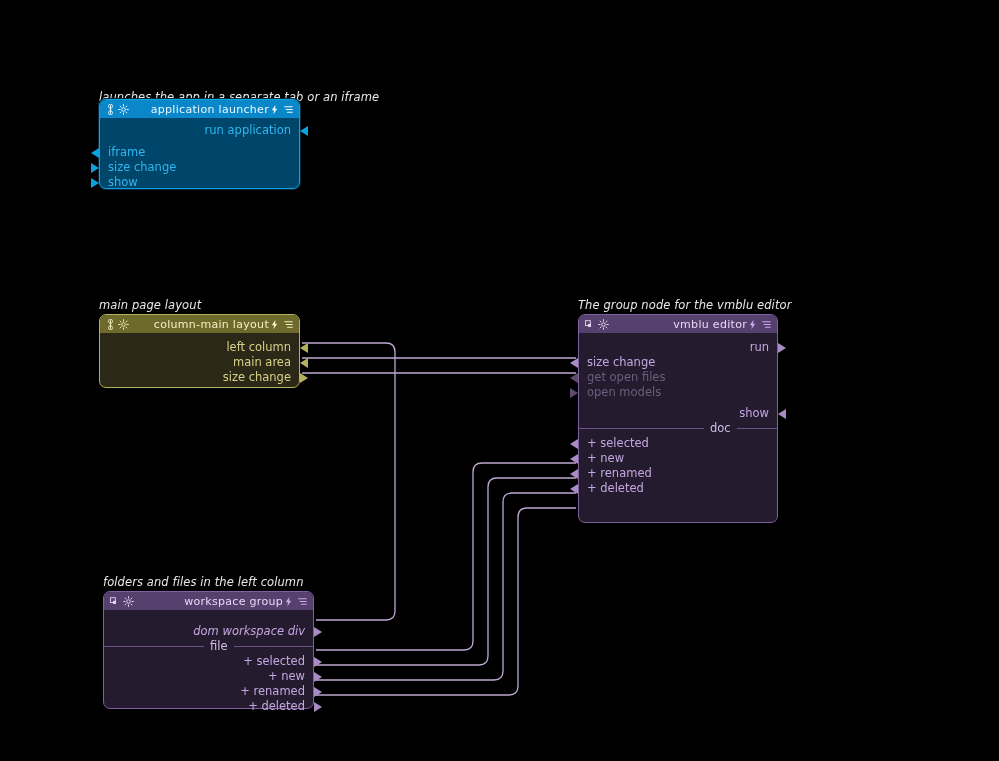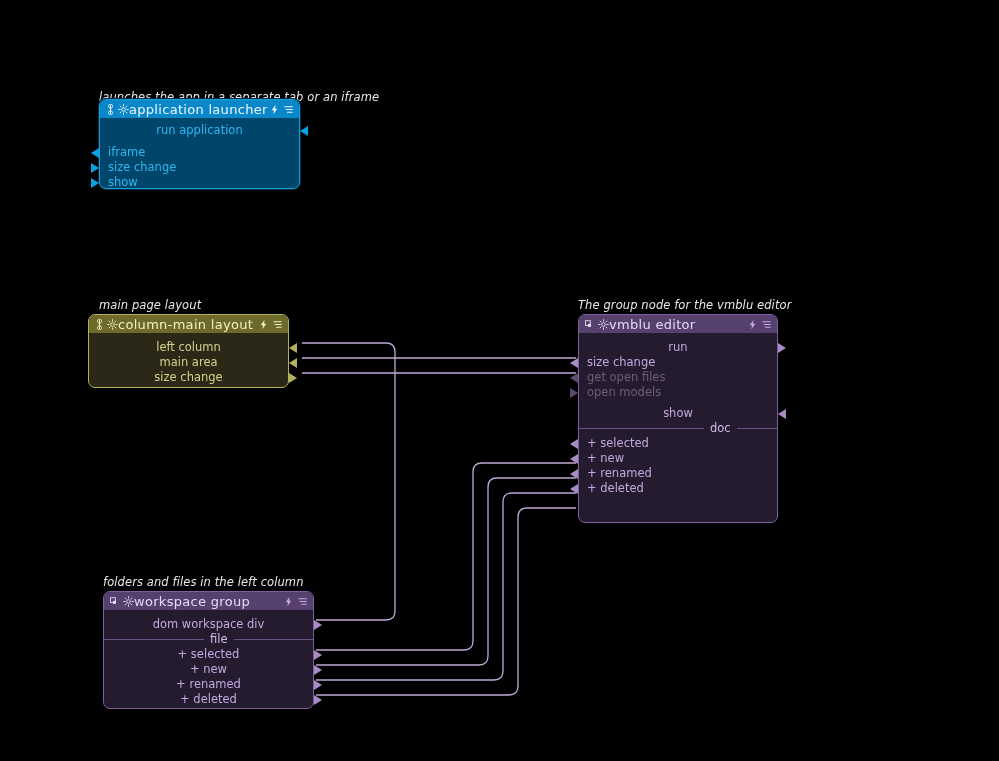--- a/index.html
+++ b/index.html
@@ -34,40 +34,40 @@
     height:18px;
     display:flex;
     align-items:center;
     border-top-left-radius:6px;
     border-top-right-radius:6px;
     padding:0 5px;
     position:relative;
   }
   .node .hdr .title{
     flex:1;
-    text-align:left;
-    font-size:13px;
+    text-align:right;
+    font-size:11px;
     letter-spacing:0.3px;
     white-space:nowrap;
   }
   .hdr-ico{ display:flex; align-items:center; gap:2px; }
   .hdr-ico.right{ gap:3px; }
   .node .body{ position:relative; }
 
   
   .row{
     position:relative;
     height:15px;
     display:flex;
     align-items:center;
     font-size:11.5px;
     white-space:nowrap;
     padding:0 8px;
   }
-  .row.out{ justify-content:center; }
+  .row.out{ justify-content:flex-end; }
   .row.in{ justify-content:flex-start; }
   .row .lbl{ line-height:15px; }
 
   
   .port{
     position:absolute;
     width:0;height:0;
     top:50%;
     transform:translateY(-50%);
   }
@@ -99,21 +99,21 @@
   }
   #app-launcher .hdr{ background:#0a87c9; }
   #app-launcher .hdr .title{ color:#eaf7ff; }
   #app-launcher .row .lbl{ color:#2fb6ef; }
   #app-launcher .port.r-in{ border-right:8px solid #0aa2e0; }
   #app-launcher .port.l-in{ border-right:8px solid #0aa2e0; }
   #app-launcher .port.l-out{ border-left:8px solid #0aa2e0; }
 
   
   #column-main{
-    left:88px; top:314px; width:201px; height:74px;
+    left:99px; top:314px; width:201px; height:74px;
     background:#2b2817;
     border-color:#b5b05c;
   }
   #column-main .hdr{ background:#6e6a2c; }
   #column-main .hdr .title{ color:#f3efc2; }
   #column-main .row .lbl{ color:#d7d18a; }
   #column-main .port.r-in{ border-right:8px solid #b5b05c; }
   #column-main .port.r-out{ border-left:8px solid #b5b05c; }
 
   
@@ -351,21 +351,21 @@
           <path d="M9.5 1L4 9h3.2L6.5 15L12 7H8.8L9.5 1z" fill="#c9a8e8"></path>
         </svg>
         <svg width="11" height="11" viewBox="0 0 16 16">
           <g stroke="#c9a8e8" stroke-width="1.5" stroke-linecap="round">
             <path d="M2.5 4h11M4.5 8h9M6.5 12h7"></path>
           </g>
         </svg>
       </span>
     </div>
     <div class="body">
-      <div class="row out" style="margin-top:7px;">
+      <div class="row out" style="margin-top:14px;font-style:italic;">
         <span class="lbl">dom workspace div</span>
         <span class="port r-out"></span>
       </div>
 
       <div class="divider file">
         <span class="dline a"></span>
         <span class="dlbl">file</span>
         <span class="dline b"></span>
       </div>
 

